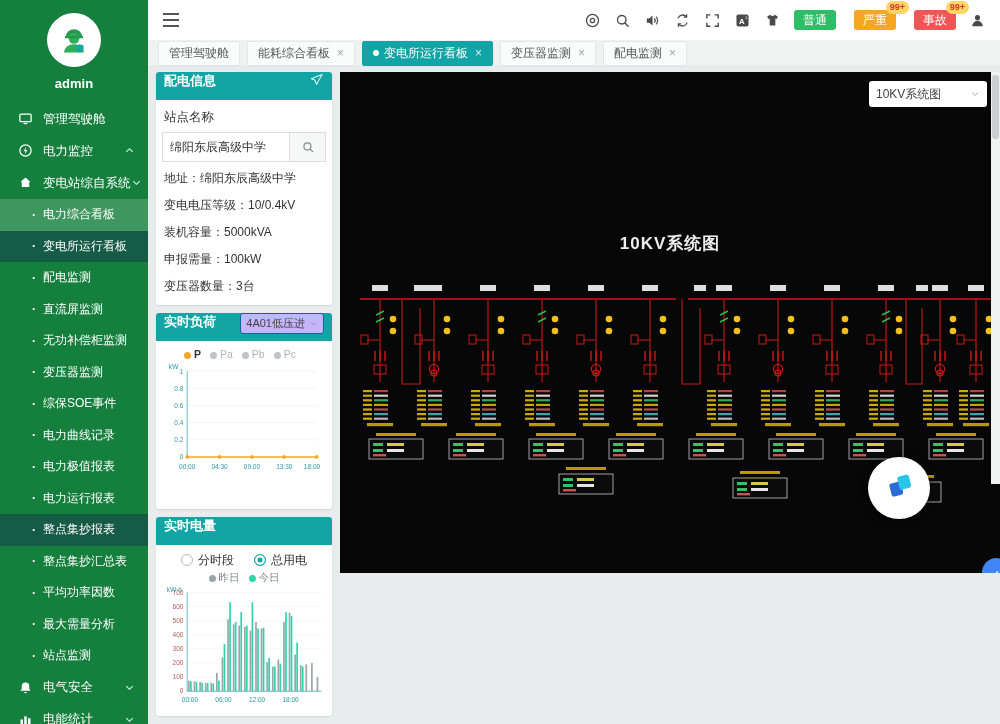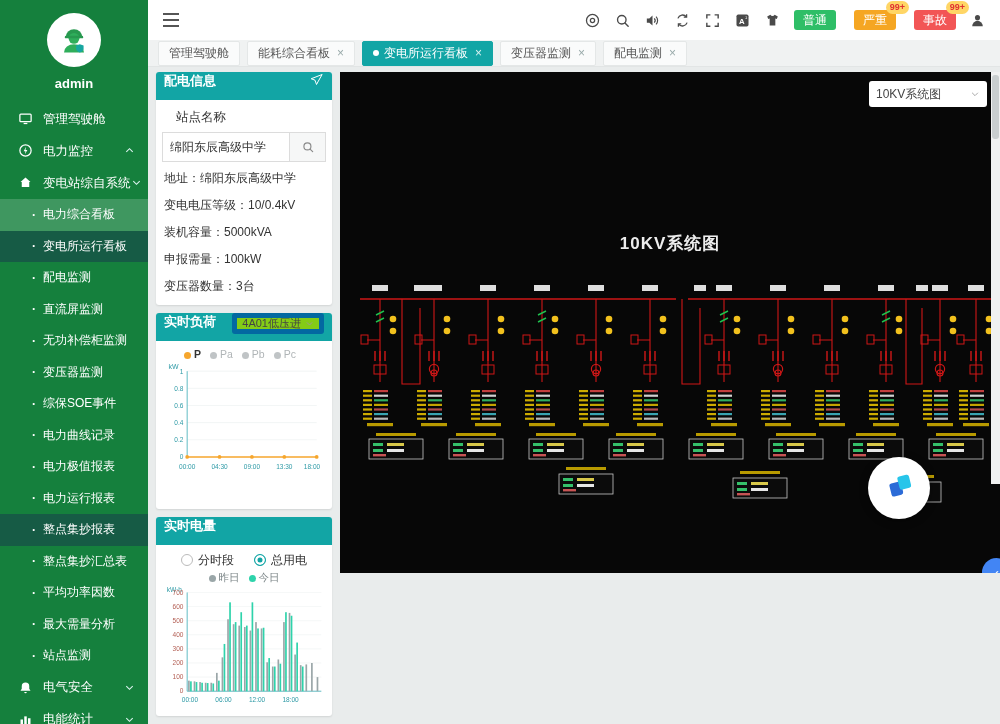--- a/index.html
+++ b/index.html
@@ -37,26 +37,26 @@
 .tdot{width:6px;height:6px;border-radius:50%;background:#fff;display:inline-block}
 .tab .x{font-size:12px;color:#9aa;margin-left:2px;line-height:1}
 .tab.active .x{color:#d9f2f2}
 
 .content{position:absolute;left:148px;top:67px;width:852px;height:657px;background:#e9ecec}
 .left-col{position:absolute;left:8px;top:5px;width:176px}
 .card{background:#fff;border-radius:3px;margin-bottom:8px;overflow:hidden;box-shadow:0 1px 2px rgba(0,0,0,.1)}
 .c1{height:233px}.c2{height:196px}.c3{height:199px}
 .card-head{height:28px;background:#12a5a5;color:#fff;display:flex;align-items:flex-start;justify-content:space-between;padding:0 8px;font-size:13px;font-weight:bold}
 .card-body{padding:5px 6px}
-.field-label{font-size:12.5px;color:#333;margin:4px 14px 6px}
+.field-label{font-size:12.5px;color:#333;margin:4px 2px 6px}
 .input-group{display:flex;height:30px;margin-bottom:3px}
 .input-group input{flex:1;min-width:0;border:1px solid #dcdcdc;padding:0 7px;font-size:12px;color:#333;outline:none;font-family:inherit;background:#fff}
 .input-group button{width:36px;background:#f6f7f7;border:1px solid #dcdcdc;border-left:none;display:flex;align-items:center;justify-content:center;cursor:pointer}
 .info-row{font-size:12px;color:#333;line-height:27px;white-space:nowrap;padding:0 2px;overflow:hidden}
-.mini-select{background:#84cc16;border-radius:3px;height:21px;display:flex;align-items:center;font-size:11px;color:#444;padding:0 5px;gap:4px;font-weight:normal;cursor:pointer;border:5px solid #0369a1}
+.mini-select{background:#c4b5fd;border-radius:3px;height:21px;display:flex;align-items:center;font-size:11px;color:#444;padding:0 5px;gap:4px;font-weight:normal;cursor:pointer;border:1px solid #0369a1}
 .legend-row{display:flex;align-items:center;gap:9px;font-size:10.5px;padding:2px 0 0 22px}
 .lg-dot{width:7px;height:7px;border-radius:50%;display:inline-block;margin-right:3px;vertical-align:-1px}
 .radio-row{display:flex;justify-content:center;gap:20px;font-size:12px;color:#333;padding-top:2px;align-items:center}
 .radio{width:12px;height:12px;border-radius:50%;border:1px solid #bbb;display:inline-block;margin-right:5px;vertical-align:-2px;background:#fff}
 .radio.sel{border-color:#12a5a5;background:#12a5a5;box-shadow:inset 0 0 0 2.5px #fff}
 .chart-svg{display:block;width:100%}
 
 .diagram{position:absolute;left:192px;top:5px;width:660px;height:501px;background:#070707;overflow:hidden}
 #diagram{position:absolute;left:0;top:0;width:660px;height:646px}
 .diagram-select{position:absolute;top:9px;right:13px;width:118px;height:26px;background:#fff;border-radius:3px;display:flex;align-items:center;justify-content:space-between;padding:0 7px;font-size:12px;color:#444;z-index:3;cursor:pointer}

